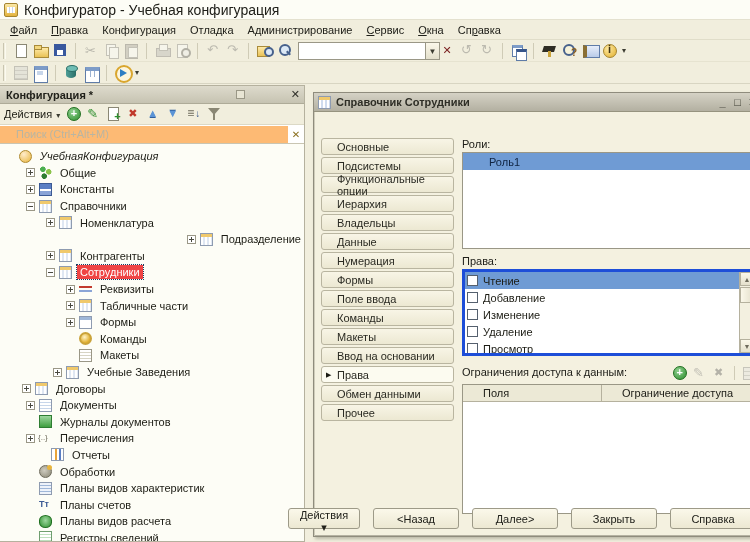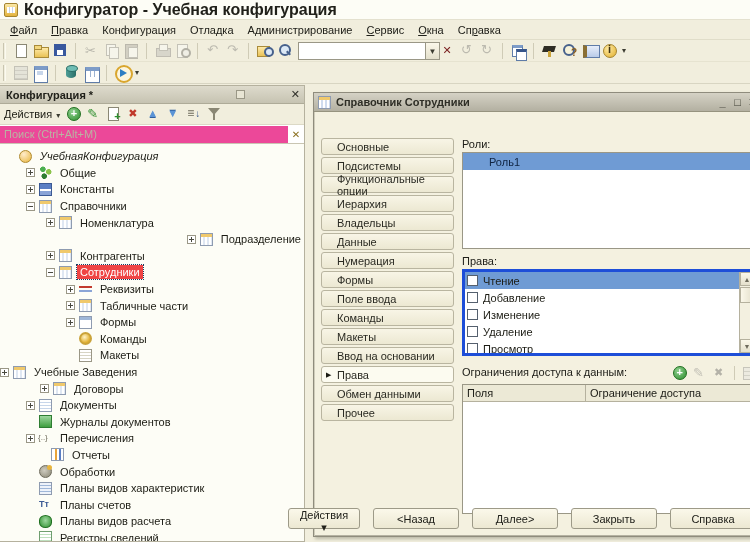--- a/index.html
+++ b/index.html
@@ -2,21 +2,21 @@
 <html style="--bg: #f1eedd;"><head>
 <meta charset="utf-8">
 <style>
   * { box-sizing: border-box; margin: 0; padding: 0; }
   html,body { width:750px; height:542px; overflow:hidden; }
   body { font-family:"Liberation Sans","DejaVu Sans",sans-serif; font-size:11px; color:#1c1c14; background:var(--bg,#f1eedd); }
   #screen { position:relative; width:750px; height:542px; background:var(--bg,#f1eedd); }
 
   
   #titlebar { position:absolute; left:0; top:0; width:750px; height:20px; background:#fdfdf6; display:flex; align-items:center; padding-left:4px; border-bottom:1px solid #e4e1cf; }
-  #titlebar .t-text { margin-left:6px; font-size:16px; color:#20201a;font-weight:bold; }
+  #titlebar .t-text { margin-left:6px; font-size:14px; color:#20201a; }
   .app-icon { width:14px; height:14px; background:linear-gradient(#fbe9a6,#e3b33c); border:1px solid #a5852f; border-radius:2px; position:relative; }
   .app-icon::after { content:""; position:absolute; left:2px; top:3px; width:8px; height:6px; background:repeating-linear-gradient(90deg,#fff 0 2px,#c7d6ea 2px 3px); }
   #menubar { position:absolute; left:0; top:20px; width:750px; height:20px; display:flex; align-items:center; gap:14px; padding-left:10px; background:var(--bg,#f1eedd); border-bottom:1px solid #e0ddc9; }
   .menu-item { cursor:default; color:#20201a; }
   .menu-item u { text-decoration:underline; }
 
   .toolbar { position:absolute; left:0; width:750px; height:22px; display:flex; align-items:center; gap:3px; padding-left:2px; background:var(--bg,#f1eedd); }
   #toolbar-main { top:40px; border-bottom:1px solid #e6e3d0; }
   #toolbar-config { top:62px; border-bottom:1px solid #d8d5c2; }
   .tb-grip { width:3px; height:16px; border-left:1px solid #c9c5b0; border-right:1px solid #fbfaf0; margin:0 3px 0 1px; }
@@ -84,21 +84,21 @@
   .abi-delete::before { content:"✖"; position:absolute; left:2px; top:1px; font-size:11px; color:#c0392b; }
   .abi-up::before { content:"▲"; position:absolute; left:1px; top:1px; font-size:11px; color:#5b94d6; text-shadow:0 1px 0 #2f5f9e; }
   .abi-down::before { content:"▼"; position:absolute; left:1px; top:1px; font-size:11px; color:#5b94d6; text-shadow:0 -1px 0 #2f5f9e; }
   .abi-sort::before { content:"≡"; position:absolute; left:1px; top:0; font-size:12px; color:#6e6b5c; }
   .abi-sort::after { content:"↓"; position:absolute; left:9px; top:2px; font-size:10px; color:#36558a; }
   .abi-filter::before { content:""; position:absolute; left:2px; top:2px; border-left:6px solid transparent; border-right:6px solid transparent; border-top:7px solid #8a8774; }
   .abi-filter::after { content:""; position:absolute; left:7px; top:8px; width:2px; height:6px; background:#8a8774; }
   .abi-template::before { content:""; position:absolute; left:2px; top:2px; width:11px; height:11px; background:repeating-linear-gradient(#e5e2d2 0 3px,#a8a593 3px 4px); border:1px solid #8a8774; }
 
   #cp-search { height:19px; display:flex; align-items:center; border-bottom:1px solid #c9c5b2; background:#fff; }
-  #cp-search input { flex:1; height:17px; border:none; outline:none; padding:0 4px; font:11px "Liberation Sans",sans-serif; color:#20201a; background:#ec4899; }
+  #cp-search input { flex:1; height:17px; border:none; outline:none; padding:0 16px; font:11px "Liberation Sans",sans-serif; color:#20201a; background:#fdba74; }
   #cp-search input::placeholder { color:#b9b5a2; }
   #cp-search .search-clear { width:16px; color:#8a6f1e; font-weight:bold; font-size:10px; text-align:center; }
 
   #cp-tree { position:absolute; top:59px; bottom:0; left:0; right:0; overflow:hidden; padding-top:3px; background:#fdfdf6; }
   .tree-row { height:16.6px; display:flex; align-items:center; white-space:nowrap; }
   .tw-spacer { display:inline-block; width:13px; flex:0 0 auto; }
   .expander { width:9px; height:9px; flex:0 0 auto; border:1px solid #9a9786; background:#fff; position:relative; margin-right:4px; }
   .expander::before { content:""; position:absolute; left:1px; top:3px; width:5px; height:1px; background:#4a4a40; }
   .expander.plus::after { content:""; position:absolute; left:3px; top:1px; width:1px; height:5px; background:#4a4a40; }
   .tree-icon { width:13px; height:13px; flex:0 0 auto; margin-right:5px; position:relative; }
@@ -151,21 +151,21 @@
   .sb-btn { height:14px; background:linear-gradient(#fbf8ea,#e4e0cc); border:1px solid #b5b19e; text-align:center; font-size:7px; color:#6e6b5c; line-height:13px; }
   .sb-btn.bottom { position:absolute; bottom:0; left:0; right:0; }
   .sb-thumb { height:16px; margin-top:1px; background:linear-gradient(90deg,#fbf8ea,#e4e0cc); border:1px solid #b5b19e; }
 
   #restr-header { display:flex; align-items:center; height:18px; margin-bottom:2px; }
   #restr-header .field-label { flex:1; }
   #restr-icons { display:flex; align-items:center; gap:4px; }
   .ri-sep { width:1px; height:14px; background:#cfcbb6; margin:0 2px; }
   #restr-table { height:130px; border:1px solid #9a9786; background:#fff; }
   #restr-thead { display:flex; height:17px; background:#ece9d6; border-bottom:1px solid #b5b19e; }
-  .th-cell { padding:2px 4px; color:#20201a; border-right:1px solid #b5b19e; }
+  .th-cell { padding:2px 4px; color:#20201a; border-right:1px solid #b5b19e;margin-left:16px; }
   .th-cell:first-child { width:123px; flex:0 0 auto; }
   .th-cell:last-child { flex:1; border-right:none; }
 
   #dlg-buttons { position:absolute; left:0; right:8px; bottom:7px; display:flex; justify-content:flex-end; gap:13px; }
   .dlg-btn { height:21px; min-width:86px; border:1px solid #9d9a88; border-radius:3px; background:linear-gradient(#fbf8ea,#ece8d2); font:11px "Liberation Sans",sans-serif; color:#20201a; padding:0 10px; }
   .dlg-btn.actions { min-width:72px; }
 
   
   #tb-search { display:flex; align-items:center; height:18px; margin:0 2px; }
   #tb-search input { width:128px; height:18px; border:1px solid #9a9786; padding:0 3px; font:11px "Liberation Sans",sans-serif; background:#fff; }
@@ -319,26 +319,26 @@
         <div class="tree-row" style="padding-left: 66px;">
           <span class="tw-spacer"></span>
           <span class="tree-icon ic-command"></span>
           <span class="tree-label">Команды</span>
         </div>
         <div class="tree-row" style="padding-left: 66px;">
           <span class="tw-spacer"></span>
           <span class="tree-icon ic-layout"></span>
           <span class="tree-label">Макеты</span>
         </div>
-        <div class="tree-row" style="">
+        <div class="tree-row" style="padding-left: 46px; margin-left: 7px;">
           <span class="expander plus"></span>
           <span class="tree-icon ic-catalog"></span>
           <span class="tree-label">Учебные Заведения</span>
         </div>
-        <div class="tree-row" style="padding-left: 40px;">
+        <div class="tree-row" style="padding-left: 22px;">
           <span class="expander plus"></span>
           <span class="tree-icon ic-catalog"></span>
           <span class="tree-label">Договоры</span>
         </div>
         <div class="tree-row" style="padding-left: 26px;">
           <span class="expander plus"></span>
           <span class="tree-icon ic-document"></span>
           <span class="tree-label">Документы</span>
         </div>
         <div class="tree-row" style="padding-left: 26px;">

